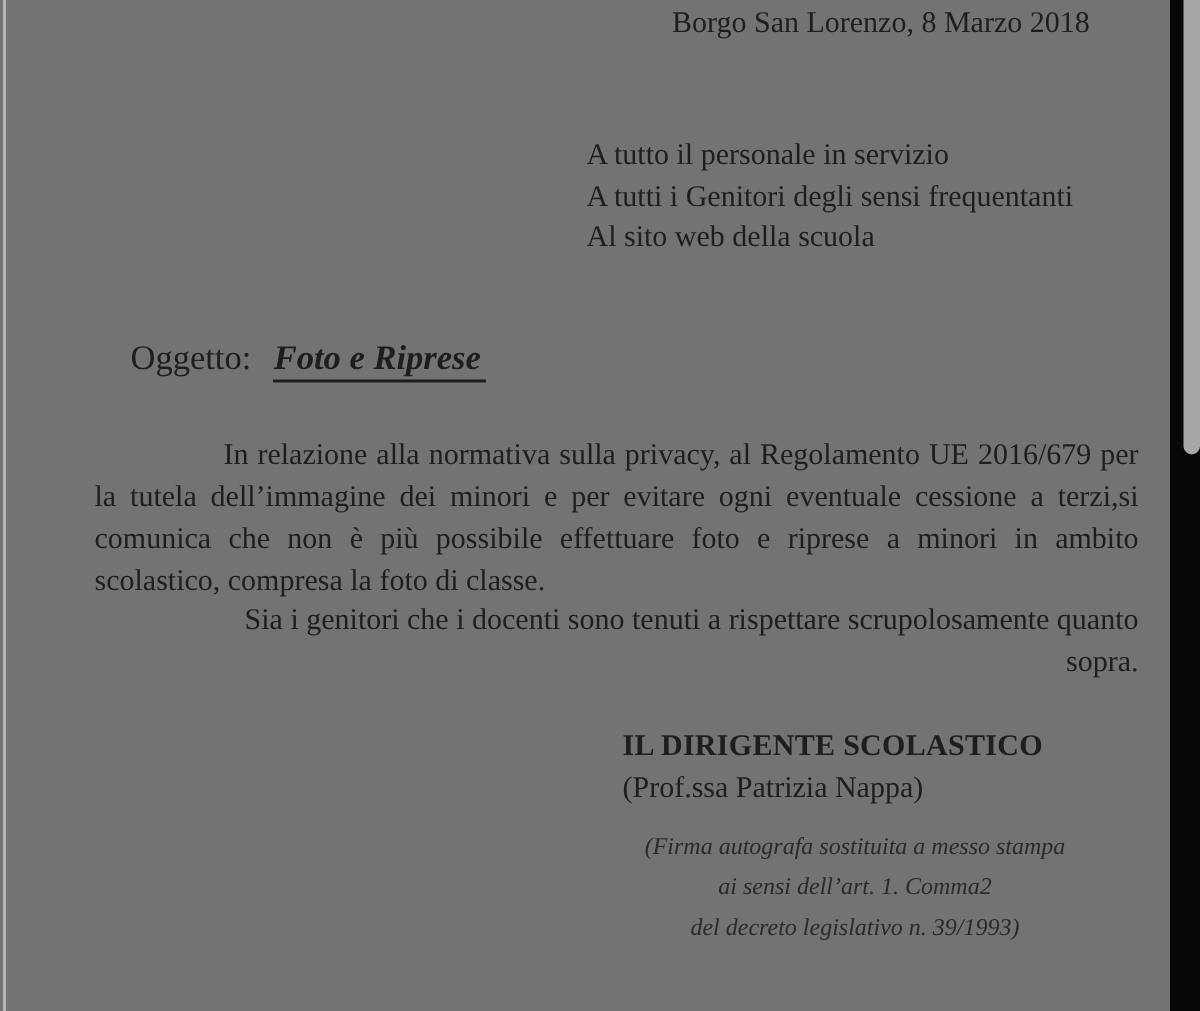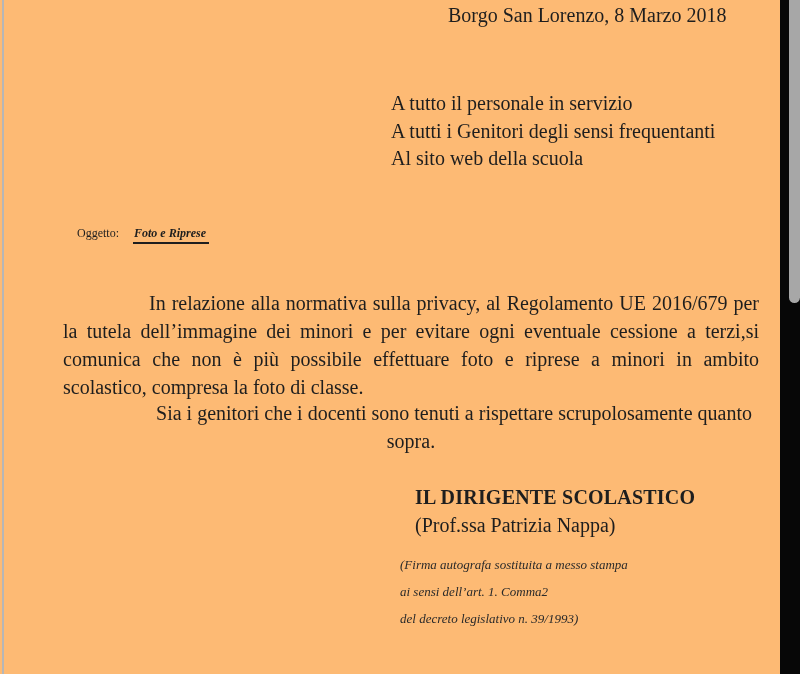--- a/index.html
+++ b/index.html
@@ -3,21 +3,21 @@
 <meta charset="utf-8">
 <style>
   * { margin: 0; padding: 0; box-sizing: border-box; }
   html, body { width: 800px; height: 674px; overflow: hidden; }
   body {
     position: relative;
     background: #fdfdfd;
     font-family: "Liberation Serif", serif;
     color: #1e1e1e;
   }
-  .page { position: absolute; inset: 0; background: #fdba74; }
+  .page { position: absolute; inset: 0; background: #737373; }
   .page-edge-line {
     position: absolute; left: 2px; top: 0; width: 2px; height: 674px;
     background: #b6b6b6;
   }
   .viewer-edge {
     position: absolute; left: 780px; top: 0; width: 20px; height: 674px;
     background: #070707;
   }
   .scroll-thumb {
     position: absolute; left: 789px; top: 0; width: 11px; height: 303px;
@@ -26,46 +26,46 @@
   }
   .date-line {
     position: absolute; left: 448px; top: 4px;
     font-size: 20px; white-space: nowrap;
   }
   .recipients {
     position: absolute; left: 391px; top: 90px;
     font-size: 20px; line-height: 27.5px;
   }
   .subject-row {
-    position: absolute; left: 77px; top: 226px;
-    font-size: 12px; white-space: nowrap; font-family: Liberation Serif, serif;
+    position: absolute; left: 87px; top: 226px;
+    font-size: 23px; white-space: nowrap; font-family: Liberation Serif, serif;
   }
   .subject-value {
     display: inline-block;
     margin-left: 14px;
     font-weight: bold; font-style: italic;
     border-bottom: 2px solid #1e1e1e;
     padding: 0 3px 1px 1px;
   }
   .body-par {
     position: absolute; left: 63px; width: 696px;
     font-size: 20px; line-height: 28px;
     text-align: justify; text-indent: 86px;
   }
   .par-1 { top: 289px; }
-  .par-2 { top: 399px; text-align: center; }
+  .par-2 { top: 399px; text-align: right; }
   .signature {
     position: absolute; left: 415px; top: 483px; width: 305px;
     text-align: left; font-size: 20px; line-height: 28px;
   }
   .signature-role { font-weight: bold; letter-spacing: 0.2px; }
   .footnote {
     position: absolute; left: 400px; top: 551px; width: 340px;
-    text-align: left; font-style: italic;
-    font-size: 13px; line-height: 27px;
+    text-align: center; font-style: italic;
+    font-size: 16px; line-height: 27px;
     color: #2a2a2a;
   }
 </style>
 </head>
 <body>
 
 <div class="page">
 
   <div class="page-edge-line"></div>
 

